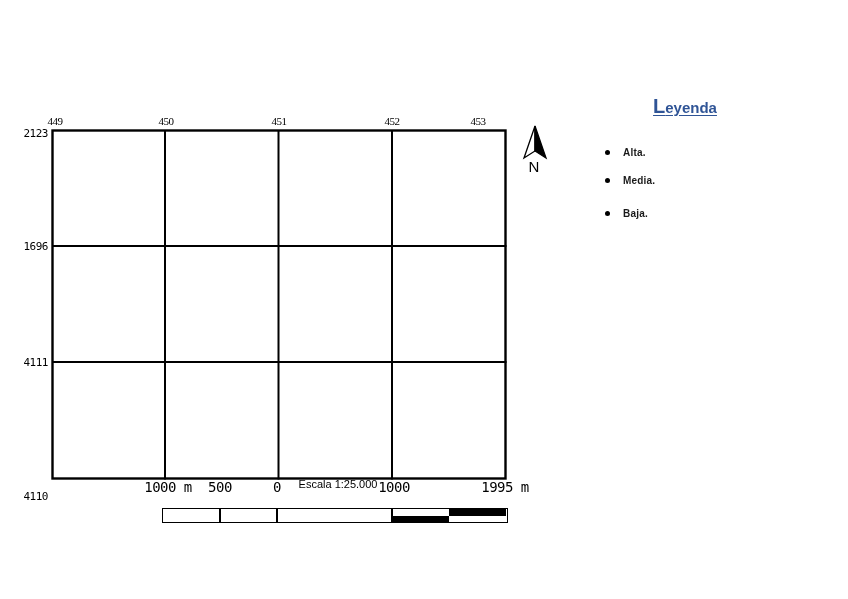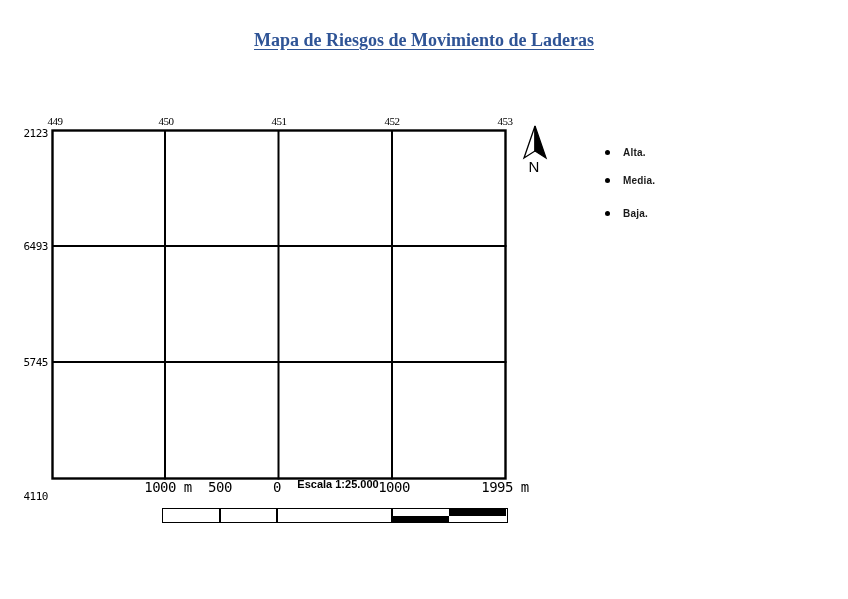--- a/index.html
+++ b/index.html
@@ -59,21 +59,21 @@
     width:5px;height:5px;border-radius:50%;
     background:#000;margin-right:13px;flex:0 0 auto;
   }
   .legend-label{
     font-size:10px;font-weight:700;letter-spacing:0.2px;color:#1a1a1a;
   }
   
   .scale-caption{
     position:absolute;left:338px;top:478px;
     transform:translateX(-50%);
-    font-size:11px;font-weight:bold;white-space:nowrap;
+    font-size:11px;font-weight:normal;white-space:nowrap;
   }
   .scalebar-label{
     position:absolute;top:479px;
     transform:translateX(-50%);
     font-family:"DejaVu Sans Mono",monospace;
     font-size:14px;white-space:nowrap;letter-spacing:-0.5px;
   }
   .scalebar{
     position:absolute;left:162px;top:508px;
     width:346px;height:15px;
@@ -88,48 +88,50 @@
   }
   .scalebar .seg-top{
     position:absolute;top:0;height:50%;background:#000;
   }
 </style>
 </head>
 <body>
 
 <div class="page">
 
-  <div class="doc-title">Mapa de Riesgos de Movimiento de Laderas</div>
 
   <svg class="map-grid" width="457" height="352" viewBox="0 0 457 352">
     <rect x="1.5" y="1.5" width="453" height="348" fill="none" stroke="#000" stroke-width="2.4"></rect>
     <line x1="114" y1="1.5" x2="114" y2="350.5" stroke="#000" stroke-width="2"></line>
     <line x1="227.5" y1="1.5" x2="227.5" y2="350.5" stroke="#000" stroke-width="2"></line>
     <line x1="341" y1="1.5" x2="341" y2="350.5" stroke="#000" stroke-width="2"></line>
     <line x1="1.5" y1="117" x2="455.5" y2="117" stroke="#000" stroke-width="2"></line>
     <line x1="1.5" y1="233" x2="455.5" y2="233" stroke="#000" stroke-width="2"></line>
   </svg>
 
   <div class="xlab" style="left:55px">449</div>
   <div class="xlab" style="left:166px">450</div>
   <div class="xlab" style="left:279px">451</div>
   <div class="xlab" style="left:392px">452</div>
-  <div class="xlab" style="left:505px">453</div>
+  <div class="xlab" style="left:478px">453</div>
 
   <div class="ylab" style="top:127px">2123</div>
-  <div class="ylab" style="top:240px">6493</div>
-  <div class="ylab" style="top:356px">5745</div>
+  <div class="ylab" style="top:240px">1696</div>
+  <div class="ylab" style="top:356px">4111</div>
   <div class="ylab" style="top:490px">4110</div>
 
   <svg class="north-arrow" width="30" height="36" viewBox="0 0 30 36">
     <polygon points="15,1 4,33 15,26" fill="#ffffff" stroke="#000" stroke-width="1.3" stroke-linejoin="miter"></polygon>
     <polygon points="15,1 26,33 15,26" fill="#000000" stroke="#000" stroke-width="1.3" stroke-linejoin="miter"></polygon>
   </svg>
   <div class="north-n">N</div>
 
+  <div class="legend-title">
+    <span class="underlined"><span class="initial">L</span><span class="rest">eyenda</span></span>
+  </div>
 
   <div class="legend-item" style="top:147px">
     <span class="legend-bullet"></span>
     <span class="legend-label">Alta.</span>
   </div>
   <div class="legend-item" style="top:175px">
     <span class="legend-bullet"></span>
     <span class="legend-label">Media.</span>
   </div>
   <div class="legend-item" style="top:208px">

